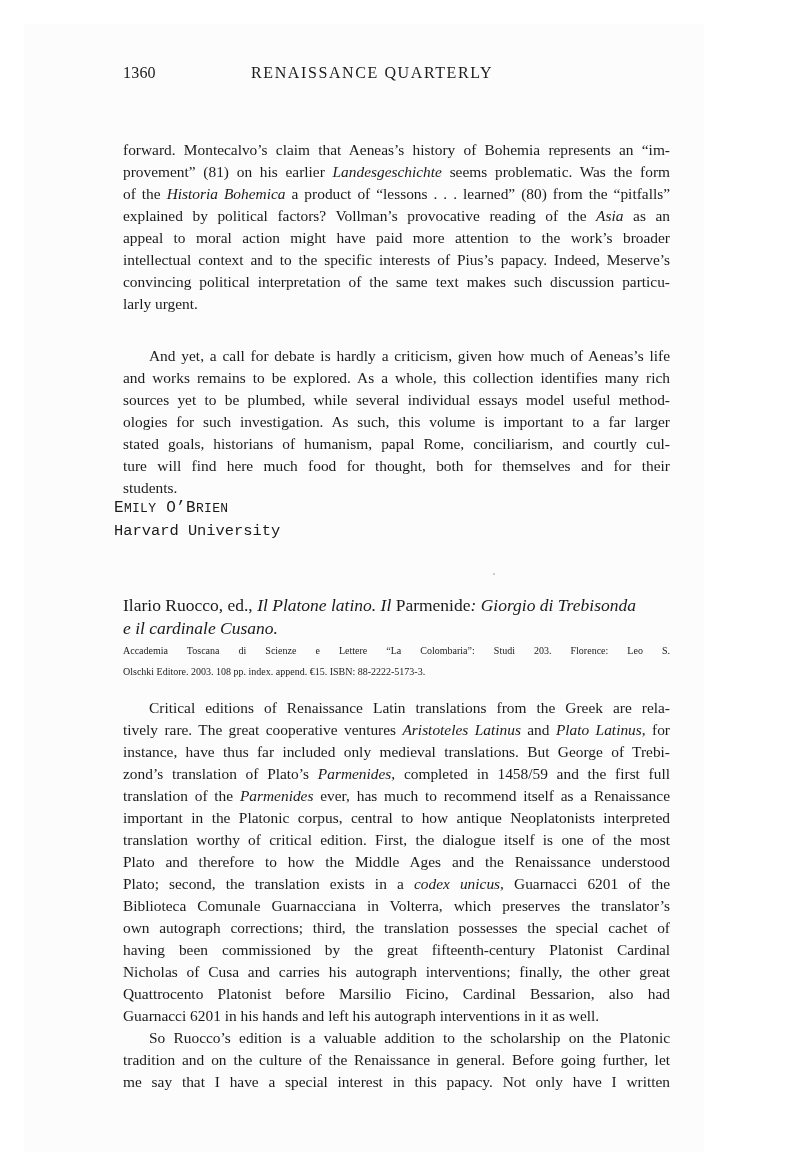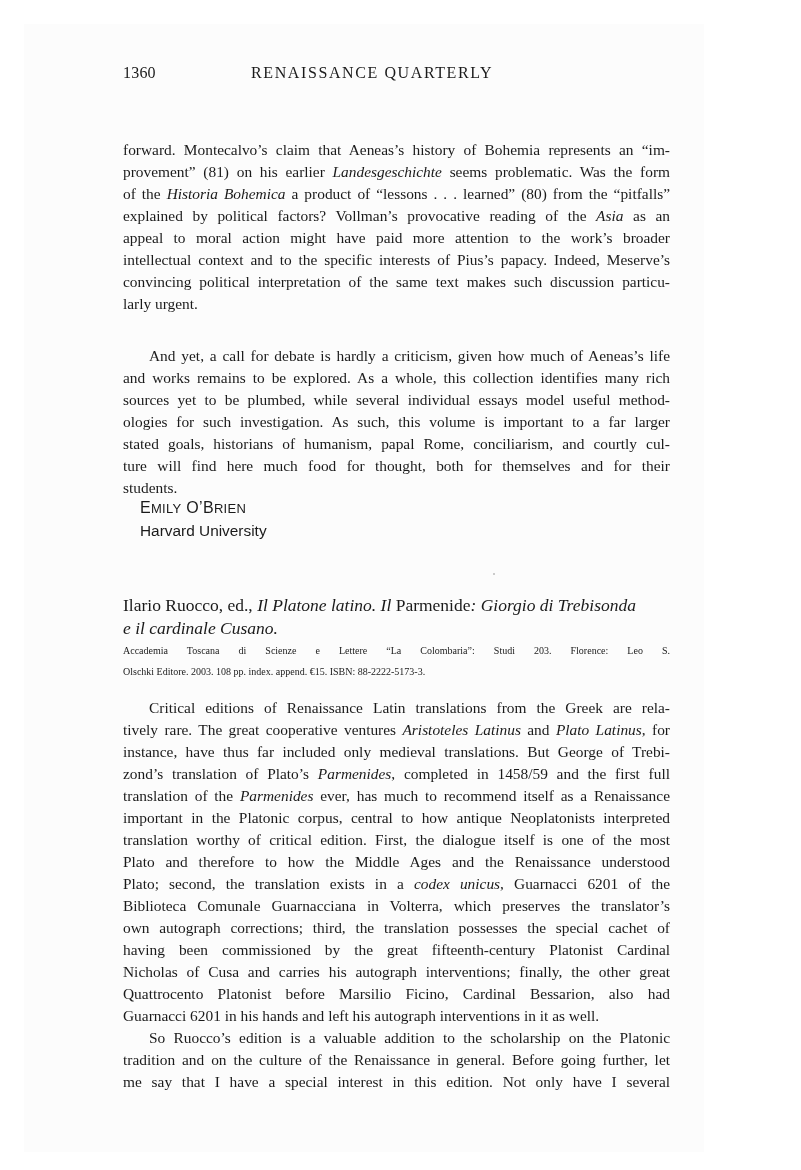--- a/index.html
+++ b/index.html
@@ -14,21 +14,21 @@
     }
     .running-head .folio { position: absolute; left: 0; top: 0; letter-spacing: 0.2px; }
     .running-head .journal { position: absolute; left: 128px; top: 0; letter-spacing: 1.6px; }
     .body-block {
       position: absolute; left: 123px; width: 547px;
       font-family: "Liberation Serif", serif; font-size: 15.4px; line-height: 22px;
       color: #1a1a1a; text-align: justify;
     }
     .line { display: block; text-align: justify; text-align-last: justify; white-space: nowrap; height: 22px; }
     .line.last { text-align-last: left; }
-    .sig { position: absolute; left: 140px; font-family: Liberation Sans, sans-serif; color: #1a1a1a; }
+    .sig { position: absolute; left: 114px; font-family: Liberation Mono, monospace; color: #1a1a1a; }
     .sig-name { top: 499px; font-size: 16px; letter-spacing: 0.3px; }
     .sig-name .sc { font-size: 13px; }
     .sig-inst { top: 522px; font-size: 15.4px; }
     .review-title {
       position: absolute; left: 123px; top: 594px; width: 547px;
       font-family: "Liberation Serif", serif; font-size: 17.5px; line-height: 23px; color: #1a1a1a;
     }
     .pubinfo {
       position: absolute; left: 123px; top: 640px; width: 547px;
       font-family: "Liberation Serif", serif; font-size: 10px; line-height: 21px; color: #1a1a1a;
@@ -103,17 +103,17 @@
       <span class="line"><span>having been commissioned by the great fifteenth-century Platonist Cardinal</span></span>
       <span class="line"><span>Nicholas of Cusa and carries his autograph interventions; finally, the other great</span></span>
       <span class="line"><span>Quattrocento Platonist before Marsilio Ficino, Cardinal Bessarion, also had</span></span>
       <span class="line last"><span>Guarnacci 6201 in his hands and left his autograph interventions in it as well.</span></span>
     </div>
 </div>
 <div class="body-block" style="top:1027px;">
   <div>
       <span class="line" style="padding-left: 26px;"><span>So Ruocco’s edition is a valuable addition to the scholarship on the Platonic</span></span>
       <span class="line"><span>tradition and on the culture of the Renaissance in general. Before going further, let</span></span>
-      <span class="line"><span>me say that I have a special interest in this edition. Not only have I several</span></span>
+      <span class="line"><span>me say that I have a special interest in this papacy. Not only have I written</span></span>
     </div>
 </div>
 
 <span class="speck" style="left:290px; top:1085px;"></span>
 
 </body></html>

